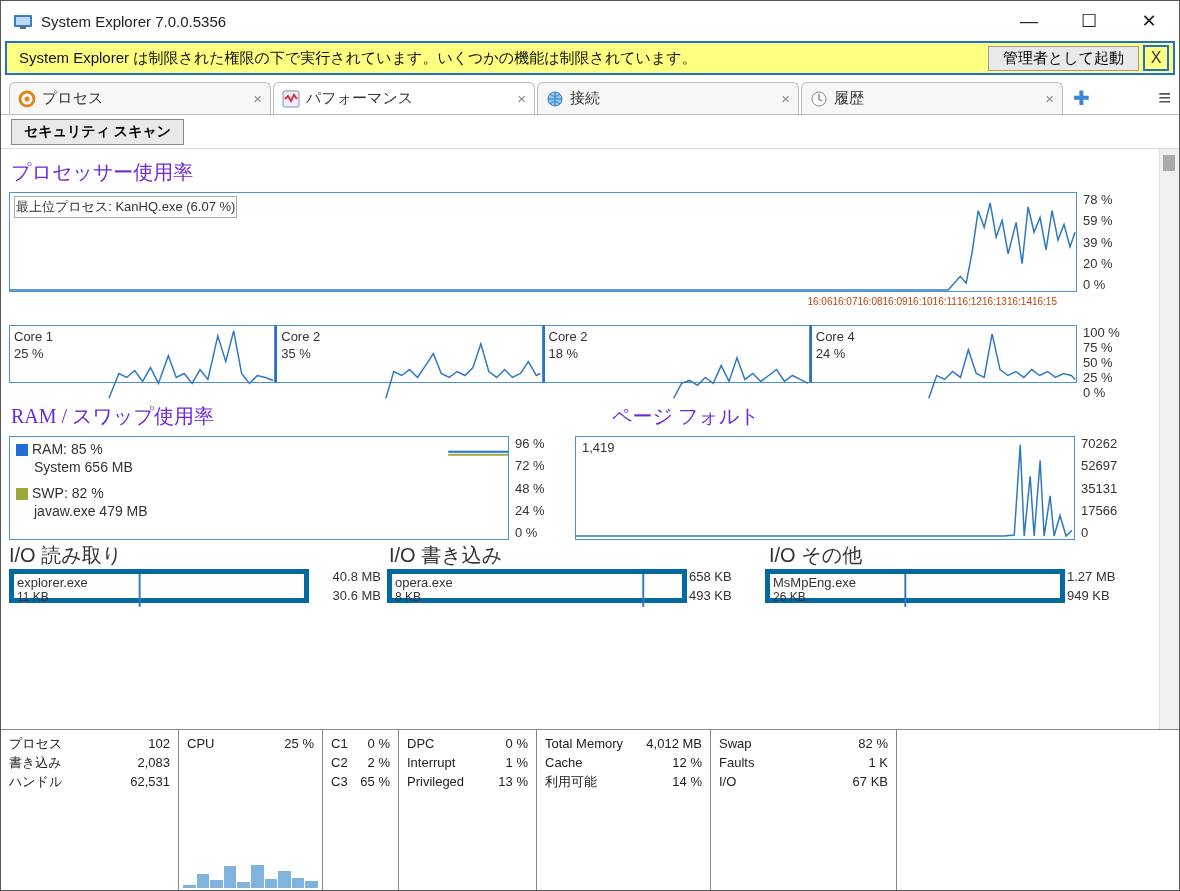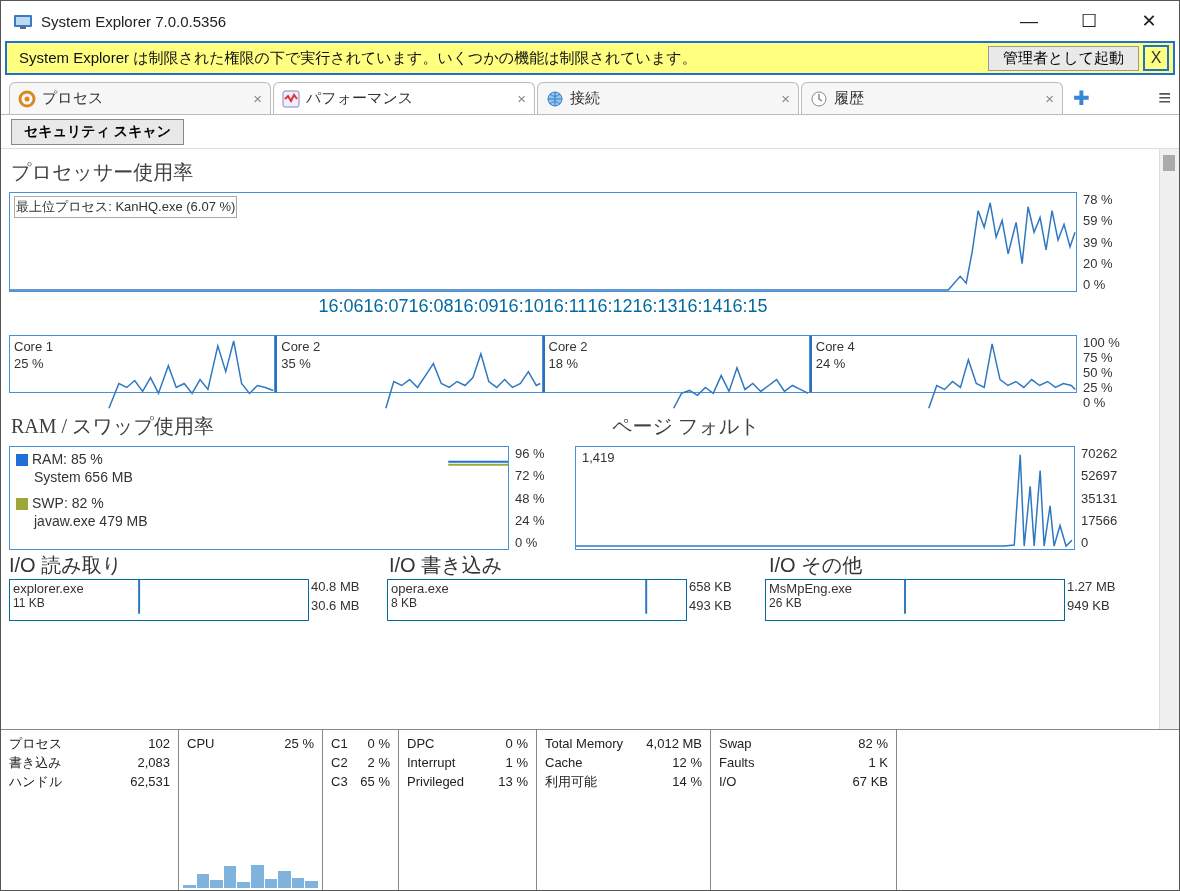--- a/index.html
+++ b/index.html
@@ -33,51 +33,51 @@
 .tabs .burger{margin-left:auto; align-self:center; font-size:22px; color:#555;}
 
 
 .scanbar{height:34px;display:flex;align-items:center;padding:4px 10px;border-bottom:1px solid #ddd;}
 .scanbar .btn{background:#e9e9e9;border:1px solid #888;padding:3px 12px;font-size:14px;font-weight:bold;}
 
 
 .content{height: calc(891px - 40px - 34px - 40px - 34px - 163px); overflow:hidden; padding:6px 8px; position:relative;}
 .scroll-track{position:absolute; top:0; right:0; width:20px; height:100%; background:#f0f0f0; border-left:1px solid #ddd;}
 .scroll-thumb{position:absolute; top:6px; left:3px; width:12px; height:16px; background:#aaa;}
-.sec-title{font-size:20px;color:#404040;margin:4px 0 6px 2px; font-family:"Meiryo";}
+.sec-title{font-size:20px;color:#6d28d9;margin:4px 0 6px 2px; font-family:"Meiryo";}
 .sec-title-row{display:flex;gap:340px;}
 
 .chart{border:1px solid #4a90d6;background:#fff;position:relative;}
 .chart .tag{position:absolute;top:3px;left:4px;font-size:13px;color:#333;background:#fff;padding:0 2px;}
 .chart svg{position:absolute;top:0;left:0;width:100%;height:100%;}
 
 .cpu-row{display:flex;align-items:flex-start;}
 .cpu-main{width:1068px;height:100px;}
 .yaxis{width:55px;font-size:13px;color:#333;display:flex;flex-direction:column;justify-content:space-between;padding-left:6px;}
-.xaxis{display:flex;justify-content:center;font-size:18px;color:#0369a1;padding:4px 20px 0 20px; width:1068px;}
+.xaxis{display:flex;justify-content:flex-end;font-size:10px;color:#c2410c;padding:4px 20px 0 20px; width:1068px;}
 
 .cores-row{display:flex;margin-top:18px;}
 .cores{display:flex;width:1068px;}
 .core{flex:1;height:58px;border:1px solid #4a90d6;position:relative;}
 .core+.core{border-left:2px solid #2970c0;}
 .core .cl{position:absolute;top:3px;left:4px;font-size:13px;}
 .core .cv{position:absolute;top:20px;left:4px;font-size:13px;}
 .ram-chart{width:500px;height:104px;}
 .ram-chart .swatch{display:inline-block;width:12px;height:12px;vertical-align:middle;margin-right:4px;}
 .ram-chart .line1{position:absolute;top:4px;left:6px;font-size:14px;}
 .ram-chart .line2{position:absolute;top:22px;left:24px;font-size:14px;}
 .ram-chart .line3{position:absolute;top:48px;left:6px;font-size:14px;}
 .ram-chart .line4{position:absolute;top:66px;left:24px;font-size:14px;}
 .pf-chart{width:500px;height:104px;}
 
 .io-titles{display:flex;margin-top:2px;}
 .io-titles .t{font-size:20px;color:#333;}
 .io-titles .t:nth-child(1){width:380px;}
 .io-titles .t:nth-child(2){width:380px;}
-.io{flex:0 0 300px;height:42px;border:1px solid #0369a1;position:relative;margin-right:78px;}
+.io{flex:0 0 300px;height:34px;border:5px solid #0369a1;position:relative;margin-right:78px;}
 .io .nm{position:absolute;top:1px;left:3px;font-size:13px;}
 .io .vl{position:absolute;top:16px;left:3px;font-size:12px;}
 .io-y{width:70px;font-size:13px;display:flex;flex-direction:column;justify-content:space-between;position:absolute;}
 
 
 .status{height:163px;border-top:1px solid #888;display:flex;font-size:13px;color:#222;}
 .status .col{border-right:1px solid #888;padding:4px 8px;display:flex;flex-direction:column;}
 .status .col.c1{width:178px;}
 .status .col.c2{width:144px;position:relative;}
 .status .col.c3{width:76px;}
@@ -255,21 +255,21 @@
 
   <div class="io-titles">
     <div class="t">I/O 読み取り</div>
     <div class="t">I/O 書き込み</div>
     <div class="t">I/O その他</div>
   </div>
   <div style="display:flex;position:relative;">
     <div class="io"><span class="nm">explorer.exe</span><span class="vl">11 KB</span><svg viewBox="0 0 300 34" preserveAspectRatio="none">
           <line x1="130" y1="0" x2="130" y2="34" stroke="#2e78c2" stroke-width="2"></line>
         </svg></div>
-    <div class="io-y" style="left:302px;height:34px;">
+    <div class="io-y" style="left:302px;height:34px;align-items:flex-end;">
         <span>40.8 MB</span>
         <span>30.6 MB</span>
       </div>
     <div class="io"><span class="nm">opera.exe</span><span class="vl">8 KB</span><svg viewBox="0 0 300 34" preserveAspectRatio="none">
           <line x1="260" y1="0" x2="260" y2="34" stroke="#2e78c2" stroke-width="2"></line>
         </svg></div>
     <div class="io-y" style="left:680px;height:34px;">
         <span>658 KB</span>
         <span>493 KB</span>
       </div>

